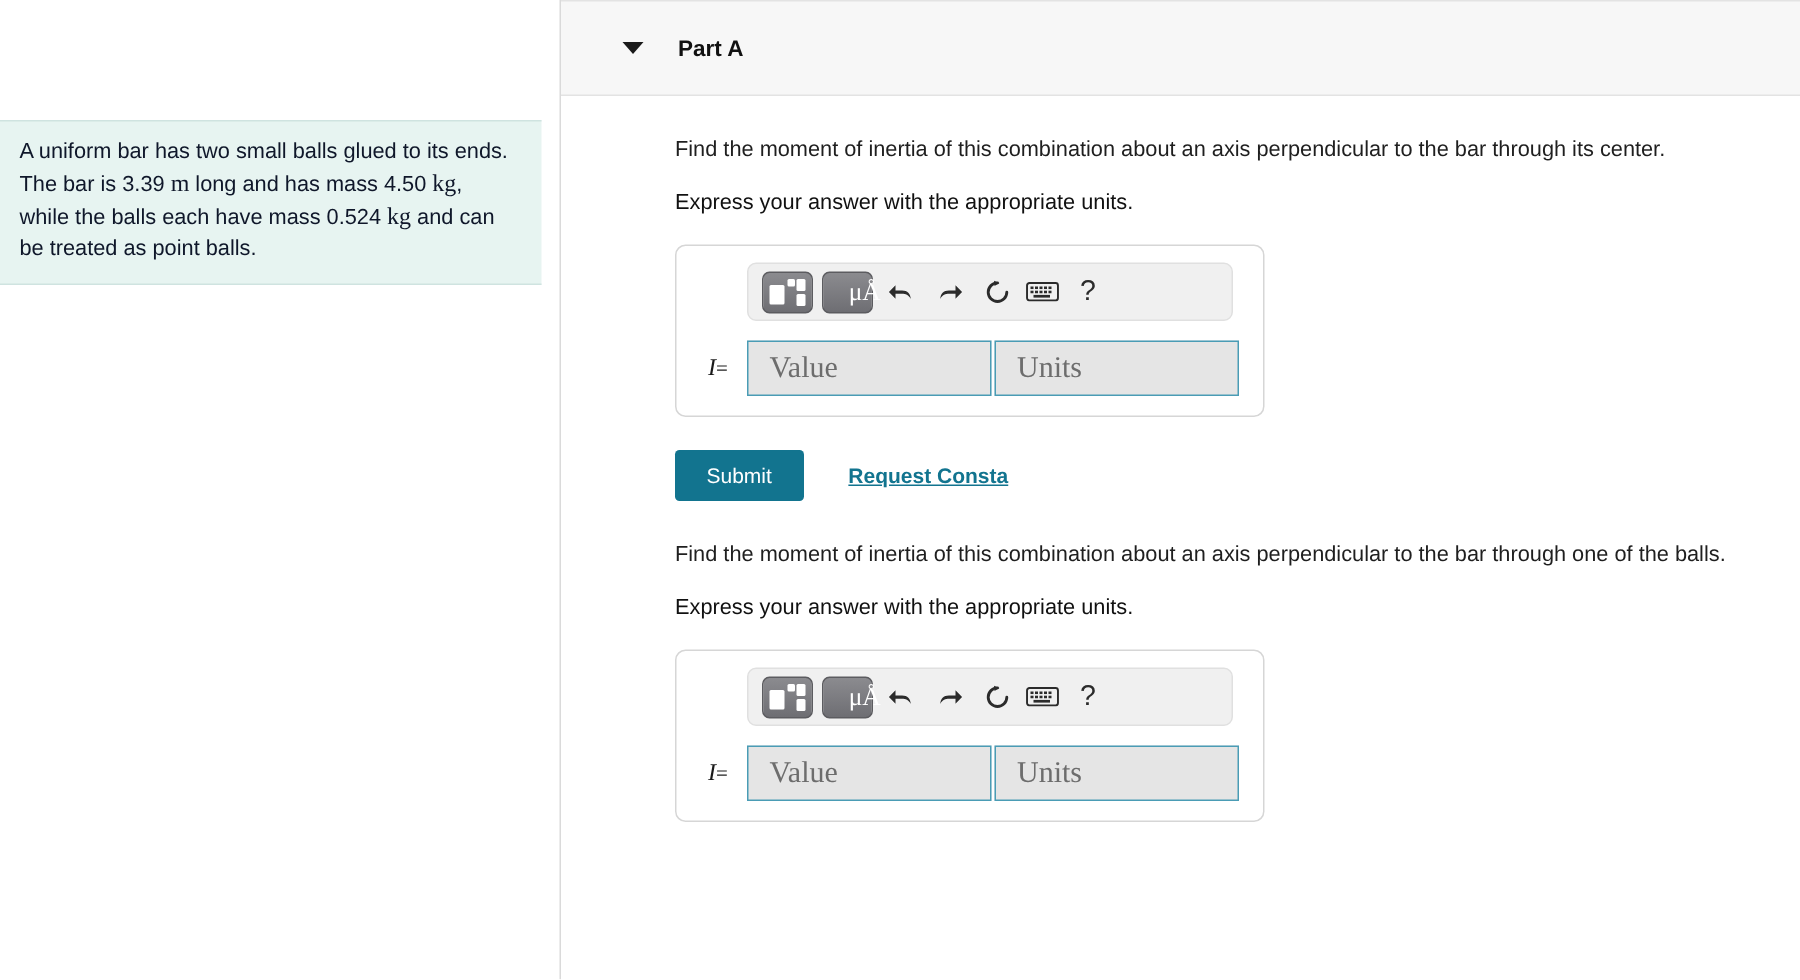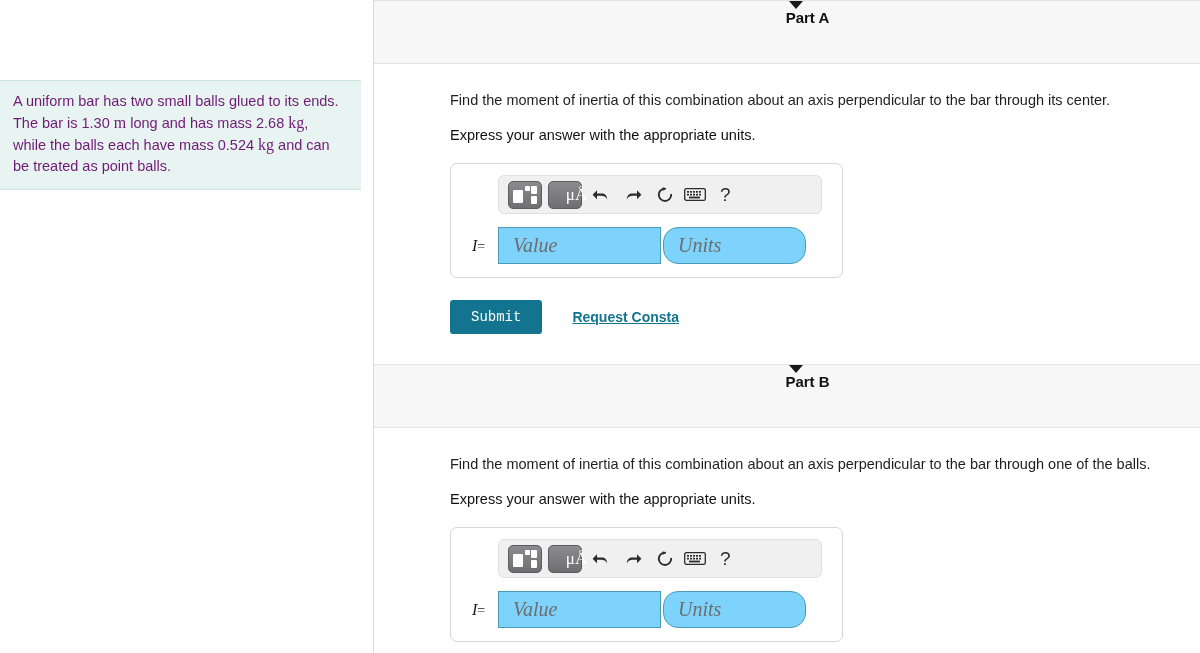--- a/index.html
+++ b/index.html
@@ -32,37 +32,36 @@
   
   .left-col { position:absolute; left:0; top:0; width:361px; height:653px; background:#fff; }
   .problem-box {
     position:absolute; left:0; top:80px; width:361px;
     background:#e7f4f1;
     border-top:1px solid #cfe3e0;
     border-bottom:1px solid #cfe3e0;
     padding: 10px 14px 12px 13px;
   }
   .problem-text {
-    font-size:14.5px; line-height:21px; color:#701a75;
+    font-size:14.5px; line-height:21px; color:#0f172a;
   }
   .problem-text .u { font-family:"Liberation Serif", serif; font-size:16px; }
 
   .vdivider { position:absolute; left:373px; top:0; width:1px; height:653px; background:#dadada; }
 
   
   .right-col { position:absolute; left:374px; top:0; width:826px; height:653px; }
 
   .part-header {
     background:#f7f7f7;
     border-top:1px solid #e3e3e3;
     border-bottom:1px solid #e3e3e3;
     height:64px;
     display:flex; align-items:center;
     padding-left:41px;
-    flex-direction:column;
   }
   .caret {
     width:0;height:0;
     border-left:7px solid transparent;
     border-right:7px solid transparent;
     border-top:8px solid #1a1a1a;
     margin-right:23px;
   }
   .part-title { font-size:15px; font-weight:bold; color:#111; }
 
@@ -112,40 +111,40 @@
   .answer-row { display:flex; align-items:center; margin-top:13px; }
   .lbl-I {
     width:35px; text-align:left; padding-left:9px;
     font-family:"Liberation Serif", serif;
     font-size:16px; font-style:italic; color:#1a1a1a;
   }
   .lbl-I .eq { font-style:normal; font-size:14px; }
   .inp {
     height:37px;
     border:1px solid #4a9cb5;
-    background:#7dd3fc;
+    background:#e5e5e5;
     display:flex; align-items:center;
     padding-left:14px;
     font-family:"Liberation Serif", serif;
-    font-style:italic; font-size:20px; color:#6d6d6d;
+    font-size:20px; color:#6d6d6d;
     cursor:text;
   }
   .inp.value { width:163px; }
-  .inp.units { width:143px; margin-left:2px;border-radius:15px; }
+  .inp.units { width:163px; margin-left:2px; }
 
   .actions { display:flex; align-items:center; margin-top:22px; }
   .submit-btn {
     background:#12748f;
     color:#fff;
     font-size:14px;
     border:none;
     border-radius:3px;
     padding:9px 21px;
     cursor:pointer;
-    font-family:Liberation Mono, monospace;
+    font-family:Liberation Sans, sans-serif;
   }
   .req-link {
     margin-left:30px;
     color:#12748f; font-size:14px; font-weight:bold;
     text-decoration:underline; cursor:pointer;
   }
 </style>
 </head>
 <body>
 
@@ -159,21 +158,21 @@
       </span>
     <a>Review</a>
     <span class="sep">|</span>
     <a>Consta</a>
   </div>
 
   <div class="left-col">
     <div class="problem-box">
       <div class="problem-text">
         <span>A uniform bar has two small balls glued to its ends.</span><br>
-        <span>The bar is 1.30 </span><span class="u">m</span><span> long and has mass 2.68 </span><span class="u">kg</span><span>,</span><br>
+        <span>The bar is 3.39 </span><span class="u">m</span><span> long and has mass 4.50 </span><span class="u">kg</span><span>,</span><br>
         <span>while the balls each have mass 0.524 </span><span class="u">kg</span><span> and can</span><br>
         <span>be treated as point balls.</span>
       </div>
     </div>
   </div>
 
   <div class="vdivider"></div>
 
   <div class="right-col">
 
@@ -243,24 +242,20 @@
           <div class="inp units">Units</div>
         </div>
       </div>
 
       <div class="actions">
         <button class="submit-btn">Submit</button>
         <span class="req-link">Request Consta</span>
       </div>
     </div>
 
-    <div class="part-header" style="margin-top:30px;">
-      <span class="caret"></span>
-      <span class="part-title">Part B</span>
-    </div>
     <div class="part-body">
       <div class="qtext">Find the moment of inertia of this combination about an axis perpendicular to the bar through one of the balls.</div>
       <div class="qbold">Express your answer with the appropriate units.</div>
 
       <div class="answer-box">
         <div class="toolbar">
           <div class="tbtn">
             <span class="tmpl-ico">
                 <b class="a"></b>
                 <b class="b"></b>

